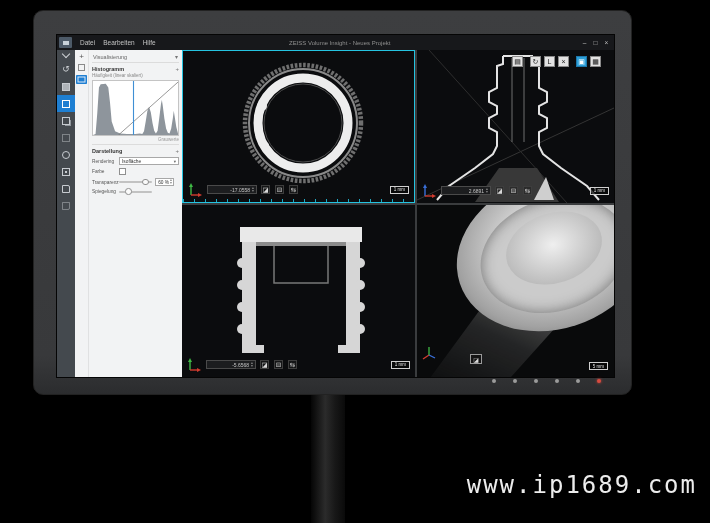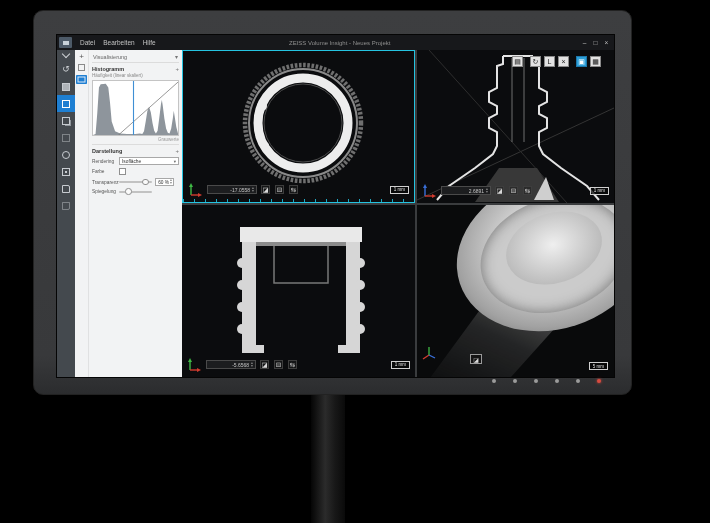--- a/index.html
+++ b/index.html
@@ -430,13 +430,14 @@
     <div class="bezel-dots">
       <div class="dot"></div>
       <div class="dot"></div>
       <div class="dot"></div>
       <div class="dot"></div>
       <div class="dot"></div>
       <div class="dot led"></div>
     </div>
   </div>
 
+  <div class="watermark">www.ip1689.com</div>
 </div>
 
 </body></html>

